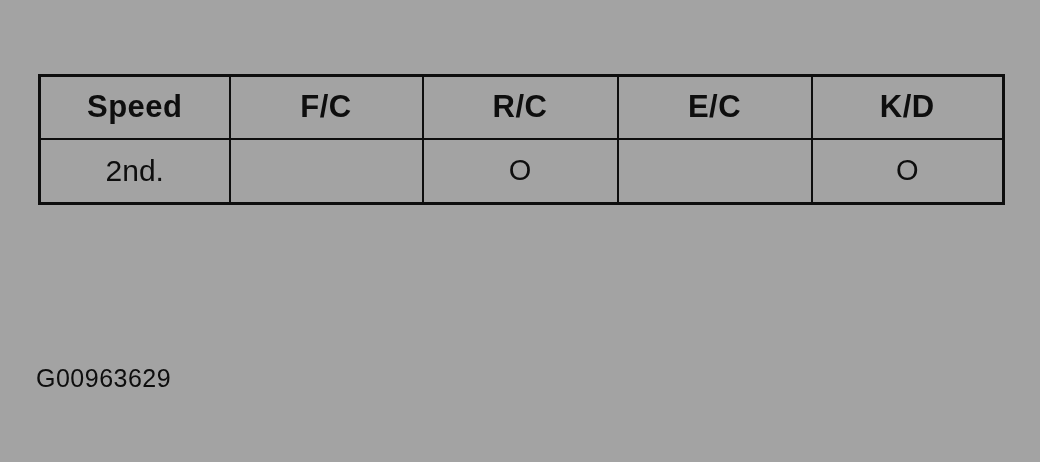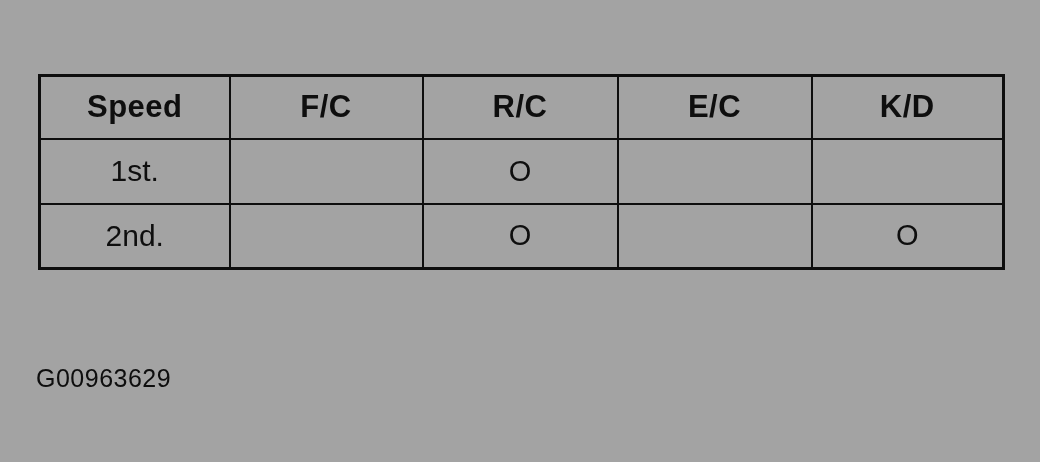--- a/index.html
+++ b/index.html
@@ -81,27 +81,20 @@
       <tr>
         <th>Speed</th>
         <th>F/C</th>
         <th>R/C</th>
         <th>E/C</th>
         <th>K/D</th>
       </tr>
     </thead>
     <tbody>
       <tr>
-        <td class="rowlabel">1st.</td>
-        <td class="mark"></td>
-        <td class="mark">O</td>
-        <td class="mark"></td>
-        <td class="mark"></td>
-      </tr>
-      <tr>
         <td class="rowlabel">2nd.</td>
         <td class="mark"></td>
         <td class="mark">O</td>
         <td class="mark"></td>
         <td class="mark">O</td>
       </tr>
     </tbody>
   </table>
 
   <div class="figure-id">G00963629</div>

